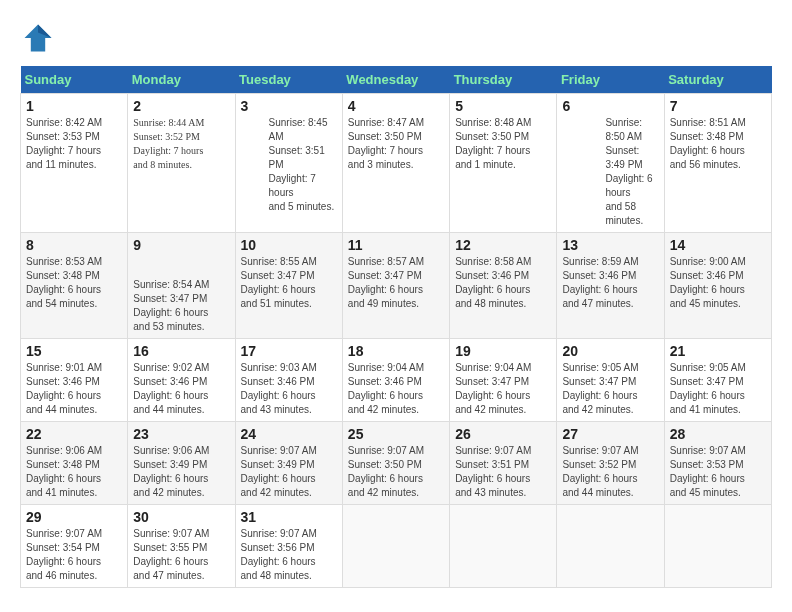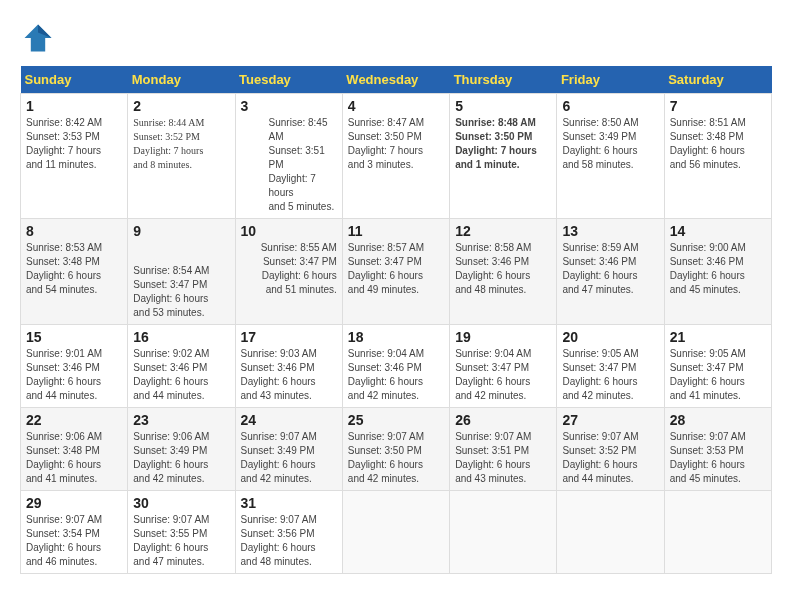--- a/index.html
+++ b/index.html
@@ -43,21 +43,21 @@
       font-size: 14px;
       color: #555;
     }
     table {
       width: 100%;
       border-collapse: collapse;
       font-size: 11px;
     }
     th {
       background-color: #2563b0;
-      color: #fde047;
+      color: #86efac;
       padding: 6px 4px;
       text-align: left;
       font-size: 13px;
       font-weight: bold;
     }
     td {
       border: 1px solid #ddd;
       vertical-align: top;
       padding: 4px 5px;
       width: 14.28%;
@@ -140,28 +140,28 @@
         </td>
         <td>
           <span class="day-num">4</span>
           <div class="day-info" style="white-space: pre-line;">Sunrise: 8:47 AM
 Sunset: 3:50 PM
 Daylight: 7 hours
 and 3 minutes.</div>
         </td>
         <td>
           <span class="day-num">5</span>
-          <div class="day-info" style="white-space: pre-line; font-weight: bold;">Sunrise: 8:48 AM
+          <div class="day-info" style="white-space: pre-line;">Sunrise: 8:48 AM
 Sunset: 3:50 PM
 Daylight: 7 hours
 and 1 minute.</div>
         </td>
         <td>
           <span class="day-num">6</span>
-          <div class="day-info" style="white-space: pre-line;">Sunrise: 8:50 AM
+          <div class="day-info" style="white-space: pre-line; margin-left: 43px;">Sunrise: 8:50 AM
 Sunset: 3:49 PM
 Daylight: 6 hours
 and 58 minutes.</div>
         </td>
         <td>
           <span class="day-num">7</span>
           <div class="day-info" style="white-space: pre-line;">Sunrise: 8:51 AM
 Sunset: 3:48 PM
 Daylight: 6 hours
 and 56 minutes.</div>
@@ -177,21 +177,21 @@
         </td>
         <td>
           <span class="day-num">9</span>
           <div class="day-info" style="white-space: pre-line; margin-top: 25px;">Sunrise: 8:54 AM
 Sunset: 3:47 PM
 Daylight: 6 hours
 and 53 minutes.</div>
         </td>
         <td>
           <span class="day-num">10</span>
-          <div class="day-info" style="white-space: pre-line; text-align: right;">Sunrise: 8:55 AM
+          <div class="day-info" style="white-space: pre-line;">Sunrise: 8:55 AM
 Sunset: 3:47 PM
 Daylight: 6 hours
 and 51 minutes.</div>
         </td>
         <td>
           <span class="day-num">11</span>
           <div class="day-info" style="white-space: pre-line;">Sunrise: 8:57 AM
 Sunset: 3:47 PM
 Daylight: 6 hours
 and 49 minutes.</div>

